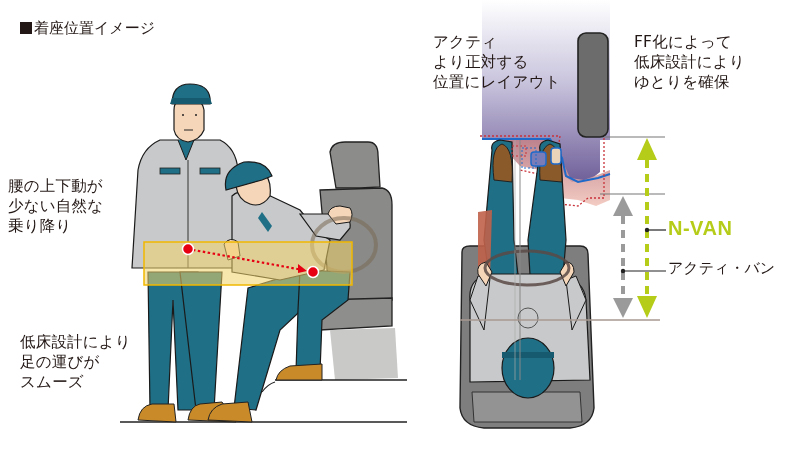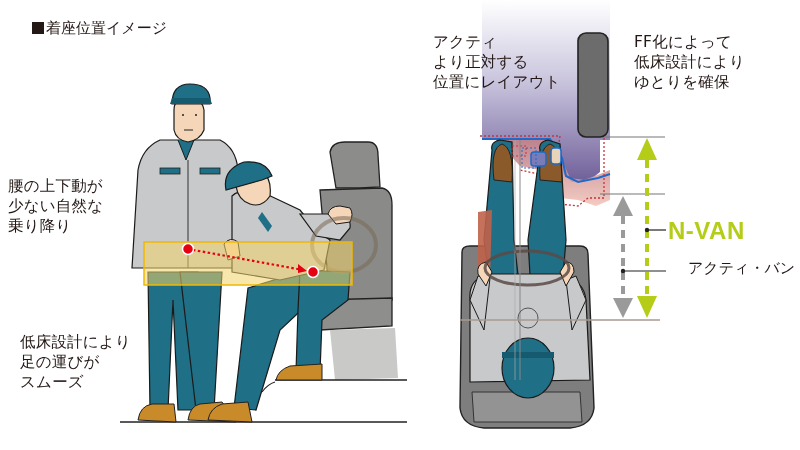--- a/index.html
+++ b/index.html
@@ -1,23 +1,23 @@
 <!DOCTYPE html>
 <html><head>
 <meta charset="utf-8">
 <style>
   html, body { margin: 0; padding: 0; background: #ffffff; }
   body { width: 800px; height: 450px; position: relative; overflow: hidden;
          font-family: "DejaVu Sans", "Liberation Sans", sans-serif; color: #231815; }
   .txt { position: absolute; font-size: 15.5px; line-height: 20px; letter-spacing: 0.2px; white-space: pre; }
-  .title { position: absolute; left: 32px; top: 18px; font-size: 15px; line-height: 20px; white-space: nowrap; }
+  .title { position: absolute; left: 20px; top: 18px; font-size: 15px; line-height: 20px; white-space: nowrap; }
   .title .sq { display: inline-block; width: 12px; height: 12px; background: #231815; margin-right: 2px; vertical-align: -1px; }
   svg { position: absolute; left: 0; top: 0; }
-  .nvan { position: absolute; left: 668px; top: 217px; font-family: "Liberation Sans", sans-serif; font-weight: bold; font-size: 24px; color: #b5cc18; letter-spacing: 0.5px; }
-  .acty { position: absolute; left: 688px; top: 259px; font-size: 15px; color: #231815; }
+  .nvan { position: absolute; left: 668px; top: 217px; font-family: "Liberation Sans", sans-serif; font-weight: bold; font-size: 20px; color: #b5cc18; letter-spacing: 0.5px; }
+  .acty { position: absolute; left: 668px; top: 259px; font-size: 15px; color: #231815; }
 </style>
 </head>
 <body>
 
 <div class="title"><span class="sq"></span><span>着座位置イメージ</span></div>
 
 <svg width="800" height="450" viewBox="0 0 800 450">
   <defs>
     <linearGradient id="wellGrad" x1="0" y1="0" x2="0" y2="1">
       <stop offset="0" stop-color="#ffffff"></stop>

